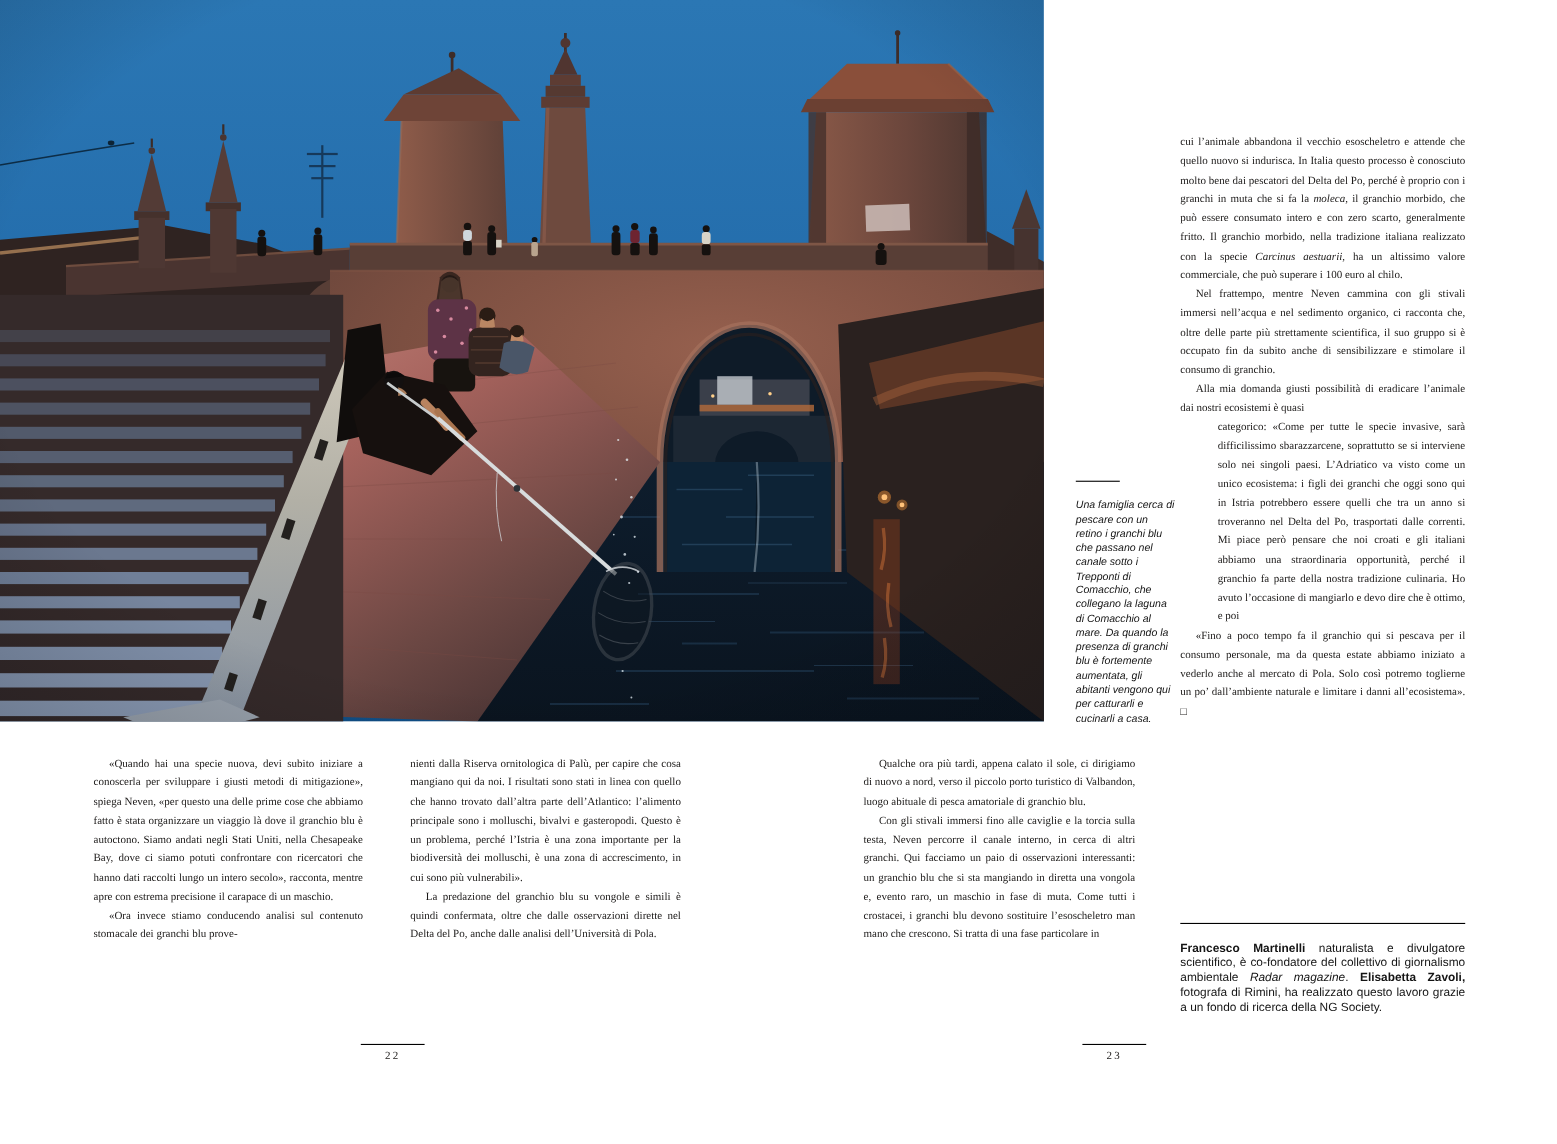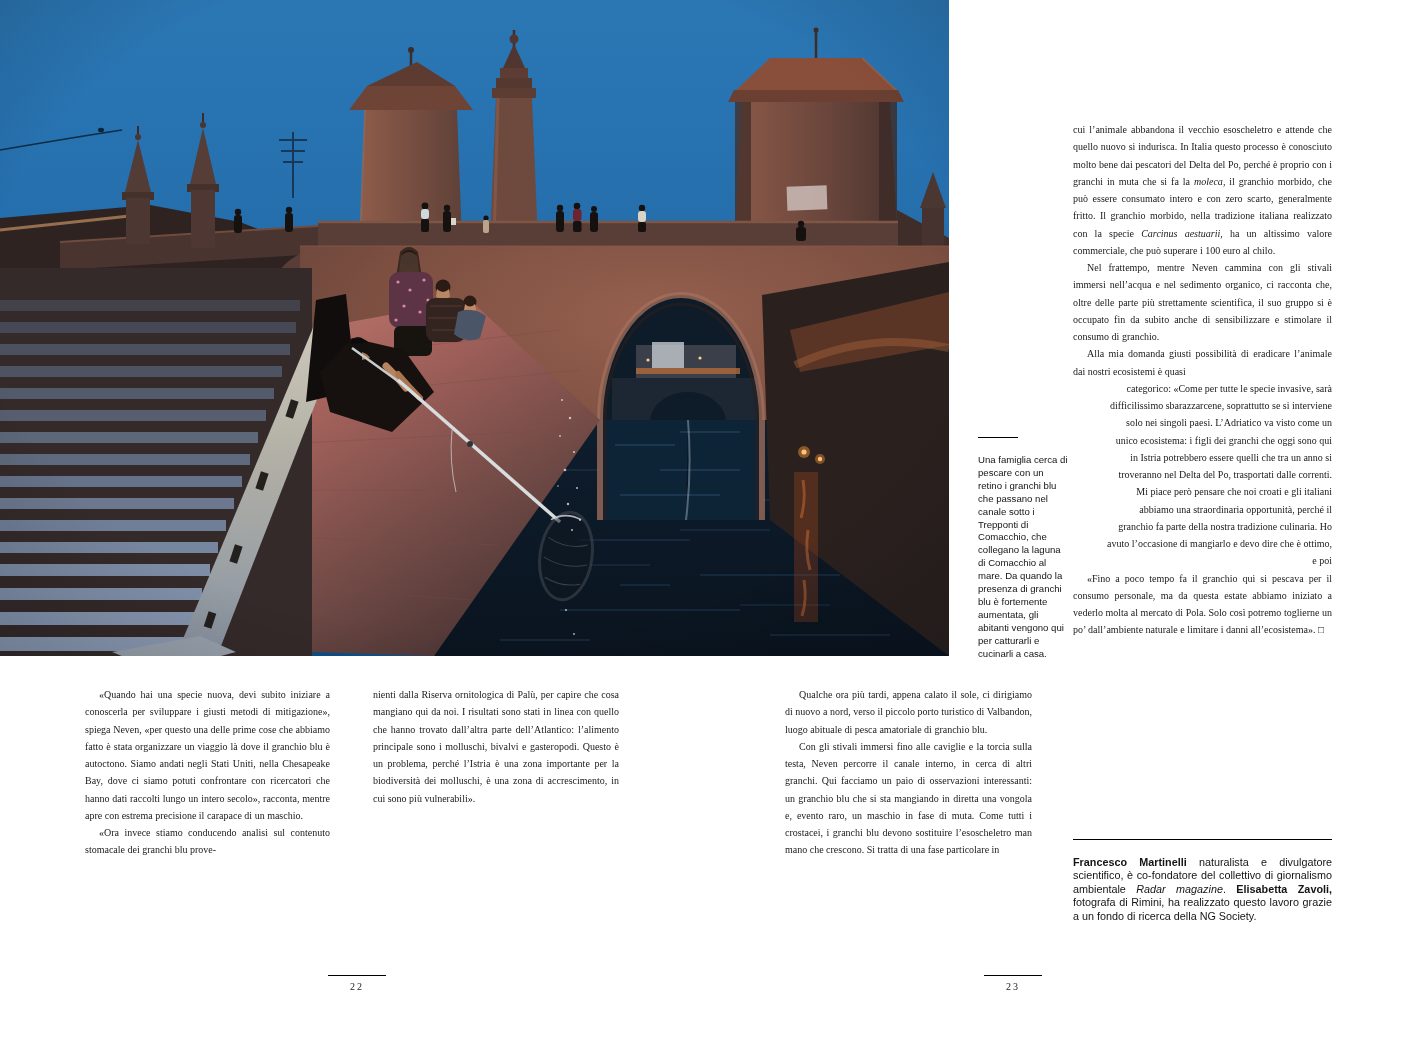--- a/index.html
+++ b/index.html
@@ -5,38 +5,38 @@
   html,body{margin:0;padding:0;}
   body{
     width:1415px;height:1040px;position:relative;background:#ffffff;
     font-family:"Liberation Serif", serif;color:#1b1918;overflow:hidden;
   }
   .photo{position:absolute;left:0;top:0;width:949px;height:656px;overflow:hidden;}
   .photo svg{display:block;}
   .col{position:absolute;text-align:justify;font-size:10px;line-height:17.25px;}
   .col p{margin:0;}
   .col p.ind{text-indent:14px;}
-  .col p.ragged{text-align:right;padding-left:34px;}
+  .col p.ragged{padding-left:34px;}
   .main-col{left:1073px;top:121px;width:259px;}
   .left1{left:85px;top:686px;width:245px;}
   .left2{left:373px;top:686px;width:246px;}
   .right1{left:785px;top:686px;width:247px;}
   .caption{
     position:absolute;left:978px;top:437px;width:90px;
     font-family:"Liberation Sans", sans-serif;font-size:9.6px;line-height:12.9px;color:#141414;
   }
   .caption-rule{width:40px;border-top:1.6px solid #000;margin:0 0 16px 0;}
-  .caption p{margin:0;}
+  .caption p{margin:0;font-style:italic;}
   .byline{
     position:absolute;left:1073px;top:839px;width:259px;
     border-top:1.3px solid #000;padding-top:16px;
     font-family:"Liberation Sans", sans-serif;font-size:10.8px;line-height:13.4px;
     text-align:justify;color:#141414;
   }
-  .folio{position:absolute;width:58px;text-align:center;font-size:10px;letter-spacing:2px;margin-top:26px;}
+  .folio{position:absolute;width:58px;text-align:center;font-size:10px;letter-spacing:2px;}
   .folio .rule{border-top:1.1px solid #000;margin-bottom:5px;}
   .folio-left{left:328px;top:949px;}
   .folio-right{left:984px;top:949px;}
 </style>
 </head>
 <body>
 
 <div class="photo">
 <svg width="949" height="656" viewBox="0 0 949 656" xmlns="http://www.w3.org/2000/svg">
   <defs>
@@ -396,31 +396,32 @@
 <aside class="caption">
   <div class="caption-rule"></div>
   <p>Una famiglia cerca di pescare con un retino i granchi blu che passano nel canale sotto i Trepponti di Comacchio, che collegano la laguna di Comacchio al mare. Da quando la presenza di granchi blu è fortemente aumentata, gli abitanti vengono qui per catturarli e cucinarli a casa.</p>
 </aside>
 
 <section class="col main-col">
   <p>cui l’animale abbandona il vecchio esoscheletro e attende che quello nuovo si indurisca. In Italia questo processo è conosciuto molto bene dai pescatori del Delta del Po, perché è proprio con i granchi in muta che si fa la <i>moleca</i>, il granchio morbido, che può essere consumato intero e con zero scarto, generalmente fritto. Il granchio morbido, nella tradizione italiana realizzato con la specie <i>Carcinus aestuarii</i>, ha un altissimo valore commerciale, che può superare i 100 euro al chilo.</p>
   <p class="ind">Nel frattempo, mentre Neven cammina con gli stivali immersi nell’acqua e nel sedimento organico, ci racconta che, oltre delle parte più strettamente scientifica, il suo gruppo si è occupato fin da subito anche di sensibilizzare e stimolare il consumo di granchio.</p>
   <p class="ind">Alla mia domanda giusti possibilità di eradicare l’animale dai nostri ecosistemi è quasi</p>
   <p class="ragged">categorico: «Come per tutte le specie invasive, sarà difficilissimo sbarazzarcene, soprattutto se si interviene solo nei singoli paesi. L’Adriatico va visto come un unico ecosistema: i figli dei granchi che oggi sono qui in Istria potrebbero essere quelli che tra un anno si troveranno nel Delta del Po, trasportati dalle correnti. Mi piace però pensare che noi croati e gli italiani abbiamo una straordinaria opportunità, perché il granchio fa parte della nostra tradizione culinaria. Ho avuto l’occasione di mangiarlo e devo dire che è ottimo, e poi</p>
-  <p class="ind">«Fino a poco tempo fa il granchio qui si pescava per il consumo personale, ma da questa estate abbiamo iniziato a vederlo molta al mercato di Pola. Solo così potremo toglierne un po’ dall’ambiente naturale e limitare i danni all’ecosistema». □</p>
+  <p class="ind">«Fino a poco tempo fa il granchio qui si pescava per il consumo personale, ma da questa estate abbiamo iniziato a vederlo anche al mercato di Pola. Solo così potremo toglierne un po’ dall’ambiente naturale e limitare i danni all’ecosistema». □</p>
 </section>
 
 <footer class="byline"><b>Francesco Martinelli</b> naturalista e divulgatore scientifico, è co-fondatore del collettivo di giornalismo ambientale <i>Radar magazine</i>. <b>Elisabetta Zavoli,</b> fotografa di Rimini, ha realizzato questo lavoro grazie a un fondo di ricerca della NG Society.</footer>
 
 <section class="col left1">
   <p class="ind">«Quando hai una specie nuova, devi subito iniziare a conoscerla per sviluppare i giusti metodi di mitigazione», spiega Neven, «per questo una delle prime cose che abbiamo fatto è stata organizzare un viaggio là dove il granchio blu è autoctono. Siamo andati negli Stati Uniti, nella Chesapeake Bay, dove ci siamo potuti confrontare con ricercatori che hanno dati raccolti lungo un intero secolo», racconta, mentre apre con estrema precisione il carapace di un maschio.</p>
   <p class="ind">«Ora invece stiamo conducendo analisi sul contenuto stomacale dei granchi blu prove-</p>
 </section>
 <section class="col left2">
   <p>nienti dalla Riserva ornitologica di Palù, per capire che cosa mangiano qui da noi. I risultati sono stati in linea con quello che hanno trovato dall’altra parte dell’Atlantico: l’alimento principale sono i molluschi, bivalvi e gasteropodi. Questo è un problema, perché l’Istria è una zona importante per la biodiversità dei molluschi, è una zona di accrescimento, in cui sono più vulnerabili».</p>
+  <p class="ind">La predazione del granchio blu su vongole e simili è quindi confermata, oltre che dalle osservazioni dirette nel Delta del Po, anche dalle analisi dell’Università di Pola.</p>
 </section>
 
 <section class="col right1">
   <p class="ind">Qualche ora più tardi, appena calato il sole, ci dirigiamo di nuovo a nord, verso il piccolo porto turistico di Valbandon, luogo abituale di pesca amatoriale di granchio blu.</p>
   <p class="ind">Con gli stivali immersi fino alle caviglie e la torcia sulla testa, Neven percorre il canale interno, in cerca di altri granchi. Qui facciamo un paio di osservazioni interessanti: un granchio blu che si sta mangiando in diretta una vongola e, evento raro, un maschio in fase di muta. Come tutti i crostacei, i granchi blu devono sostituire l’esoscheletro man mano che crescono. Si tratta di una fase particolare in</p>
 </section>
 
 <div class="folio folio-left">
   <div class="rule"></div>
   <span>22</span>

